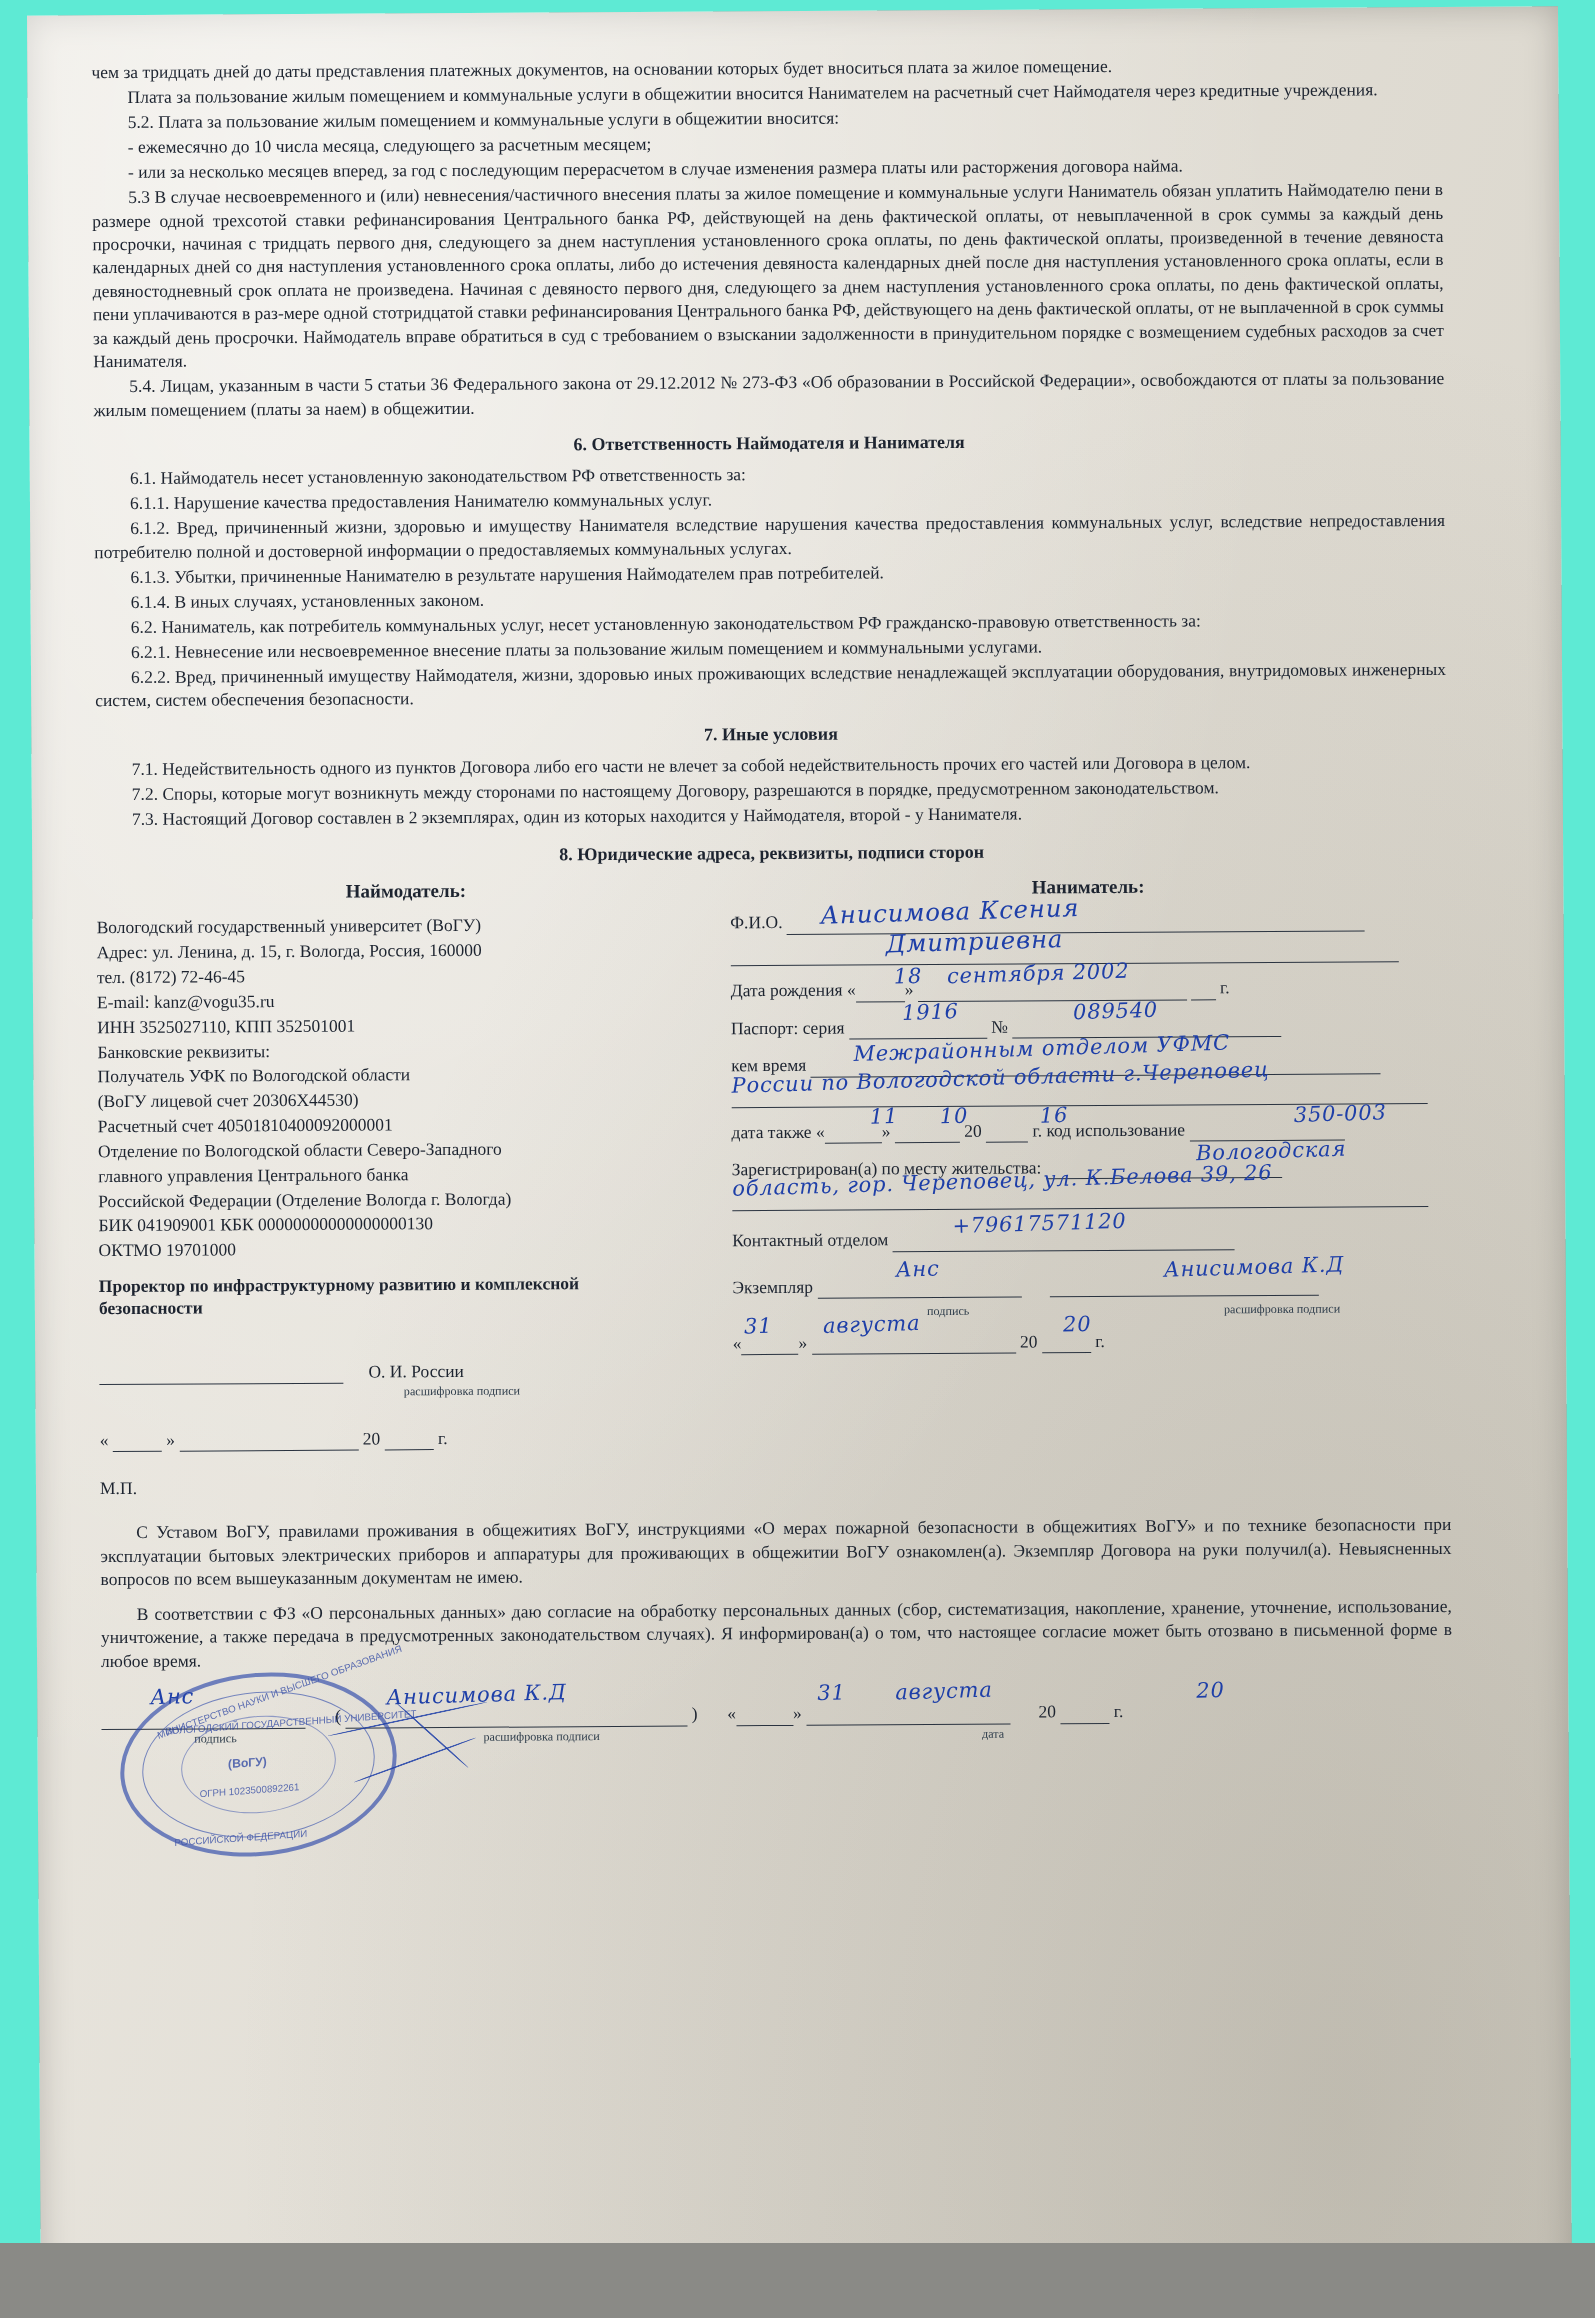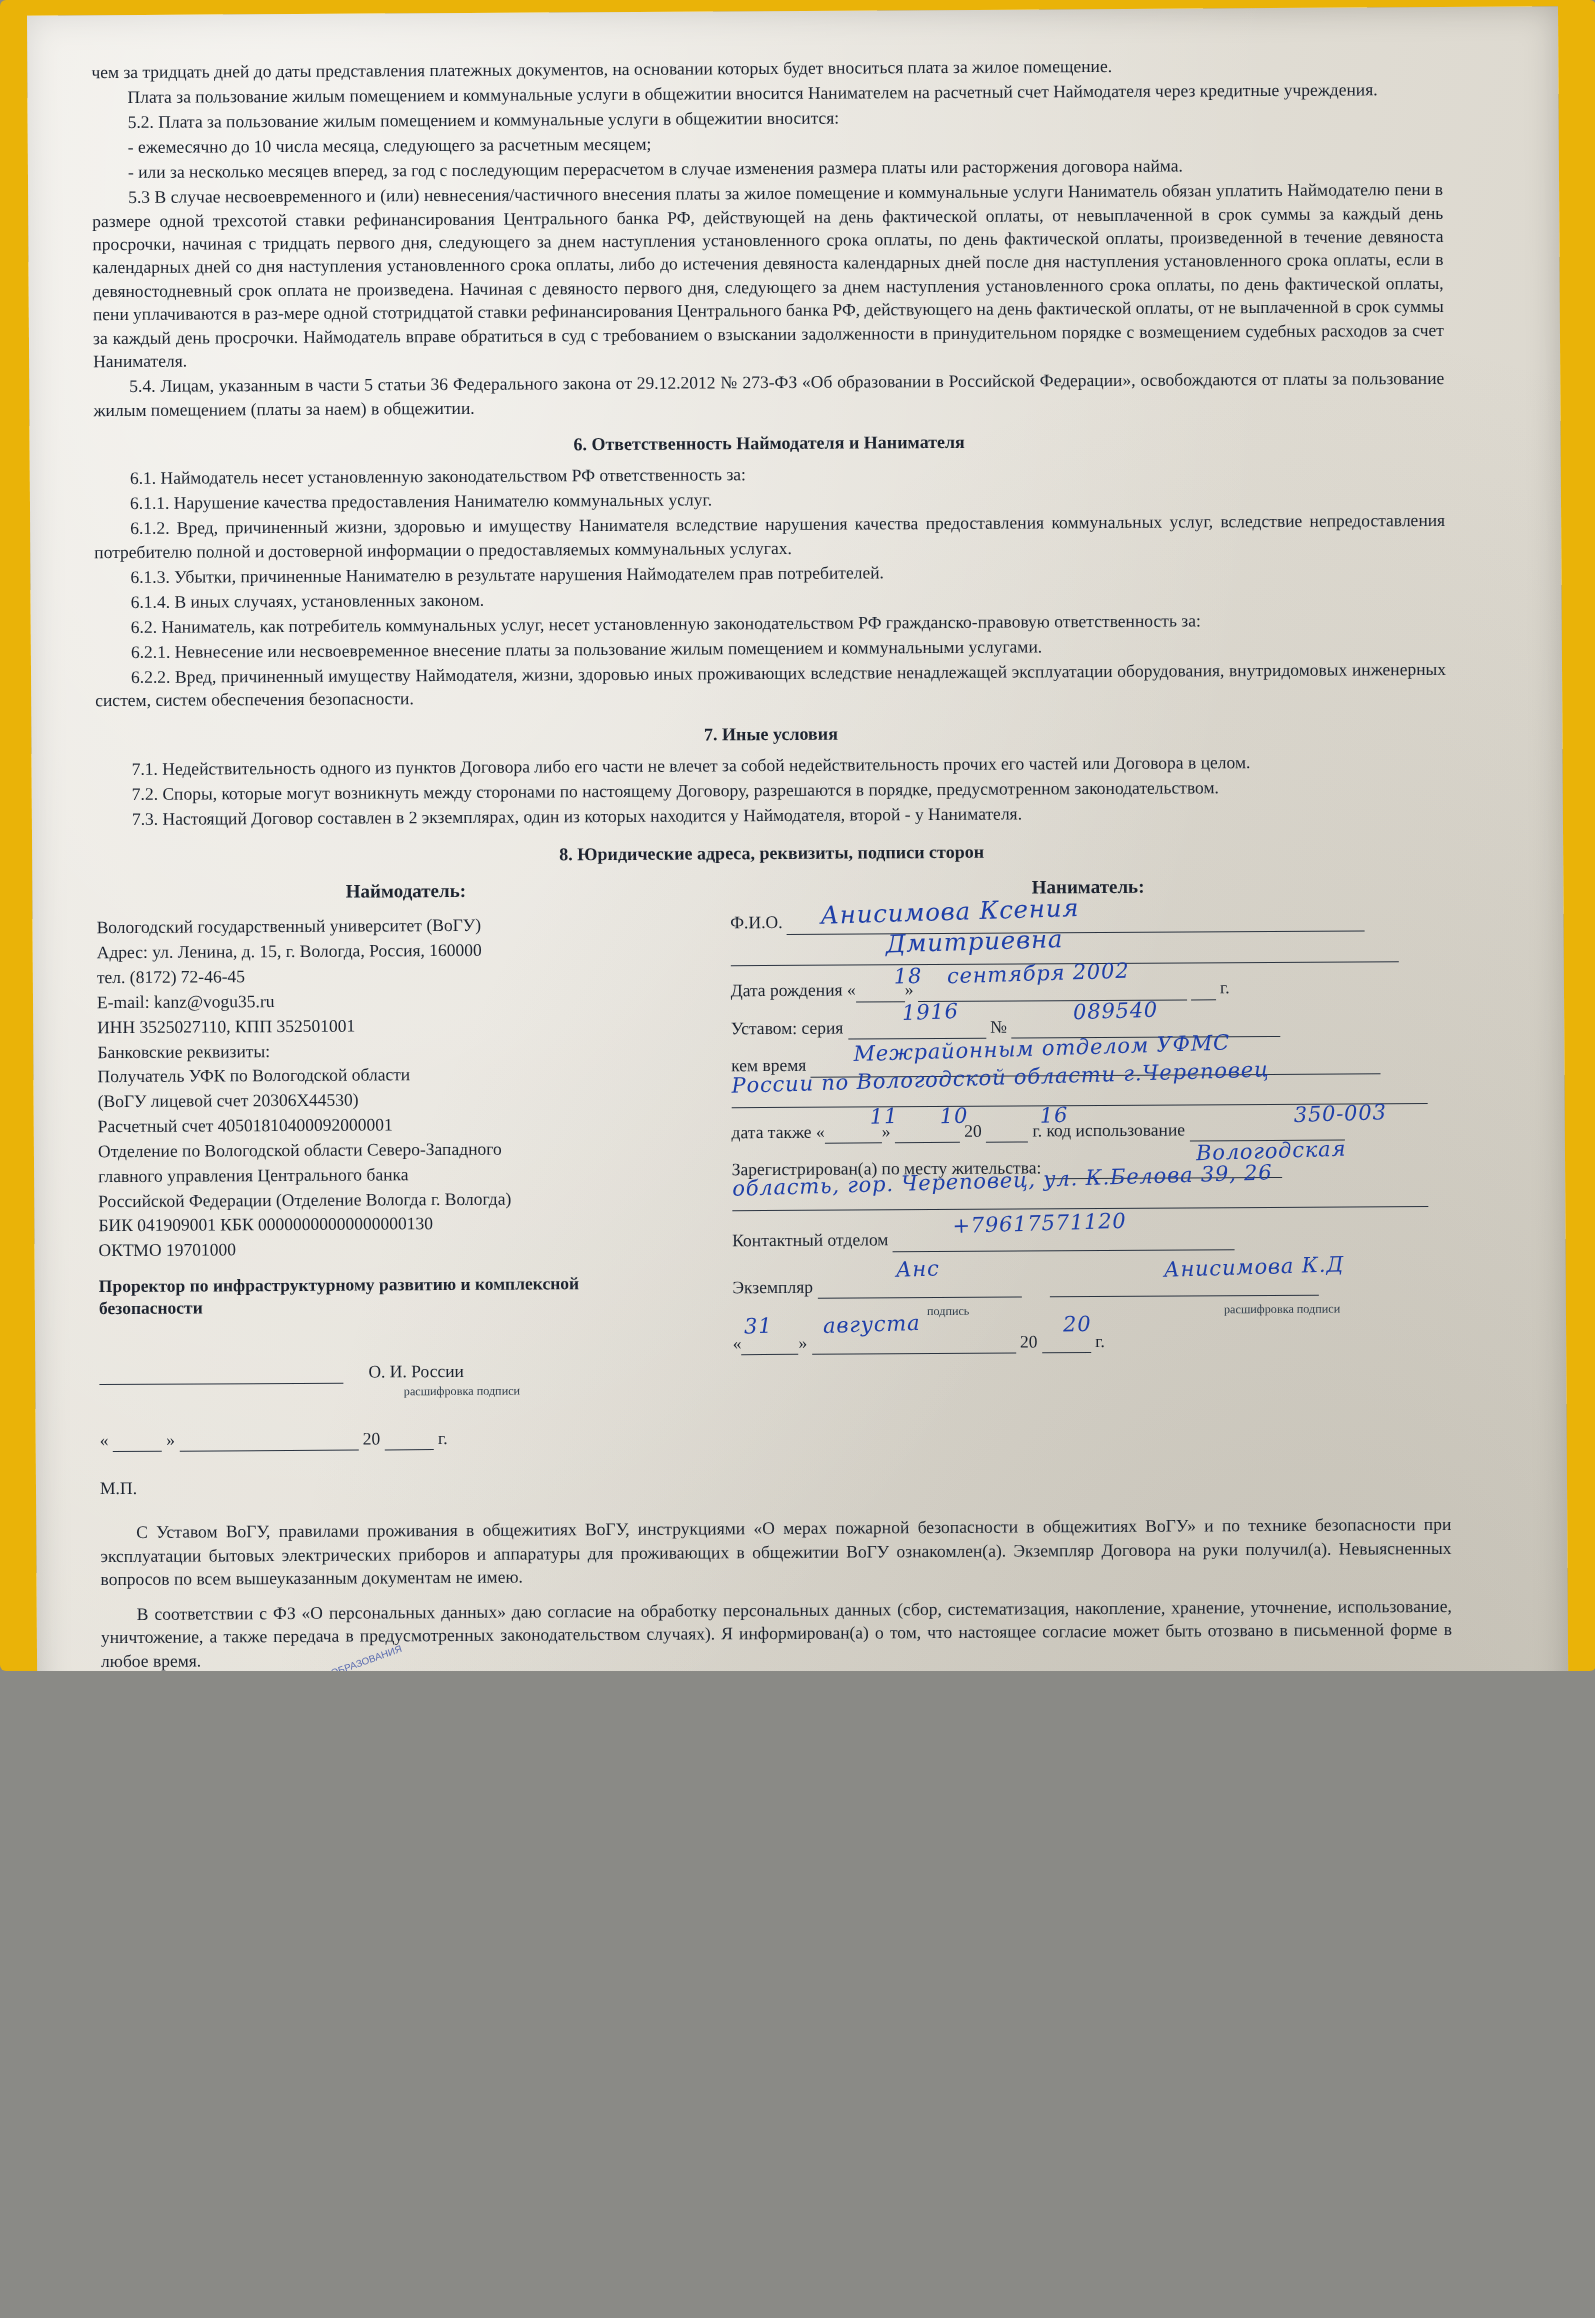--- a/index.html
+++ b/index.html
@@ -3,25 +3,24 @@
 <meta charset="utf-8">
 <style>
   html, body {
     margin: 0;
     padding: 0;
     background: #8a8a86;
   }
   .page {
     position: relative;
     width: 1596px;
-    height: 1671px;
-    background: #eab308;
+    height: 2243px;
+    background: #5eead4;
     overflow: hidden;
     font-family: "Liberation Serif", serif;
-    border-radius: 6px;
   }
   
   .sheet {
     position: absolute;
     left: 34px;
     top: 11.4px;
     width: 1531px;
     height: 2296px;
     background: #e6e2d9;
     box-shadow: 0 0 33px rgba(0,0,0,0.25) inset;
@@ -218,21 +217,21 @@
           <span>Дата рождения</span>
           «<span class="rule" style="width:49px;"></span>»
           <span class="rule" style="width:269px;"></span>
           <span class="rule" style="width:24.4px;"></span>
           <span>г.</span>
           <span class="hand s" style="left:163px; top:-16.3px;">18</span>
           <span class="hand s" style="left:216px; top:-18px;">сентября 2002</span>
         </div>
 
         <div class="fld">
-          <span>Уставом: серия</span>
+          <span>Паспорт: серия</span>
           <span class="rule" style="width:138px;"></span>
           <span>№</span>
           <span class="rule" style="width:269px;"></span>
           <span class="hand s" style="left:171px; top:-18px;">1916</span>
           <span class="hand s" style="left:342px; top:-18px;">089540</span>
         </div>
 
         <div class="fld" style="margin-bottom:6.5px;">
           <span>кем время</span>
           <span class="rule" style="width:570px;"></span>

